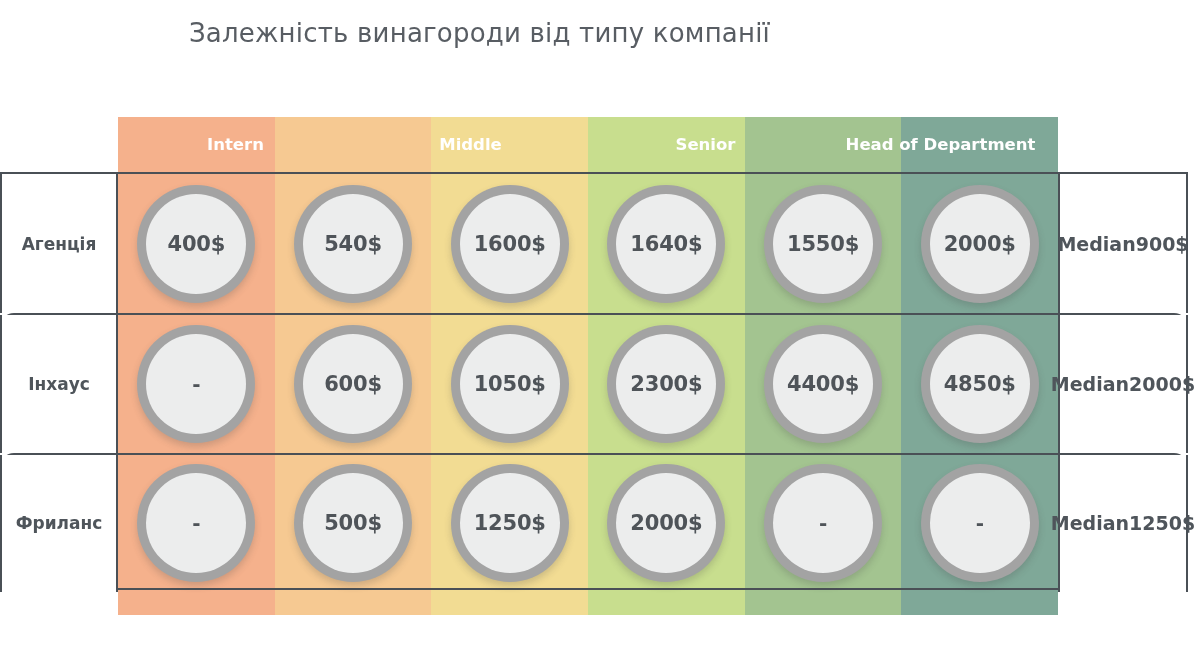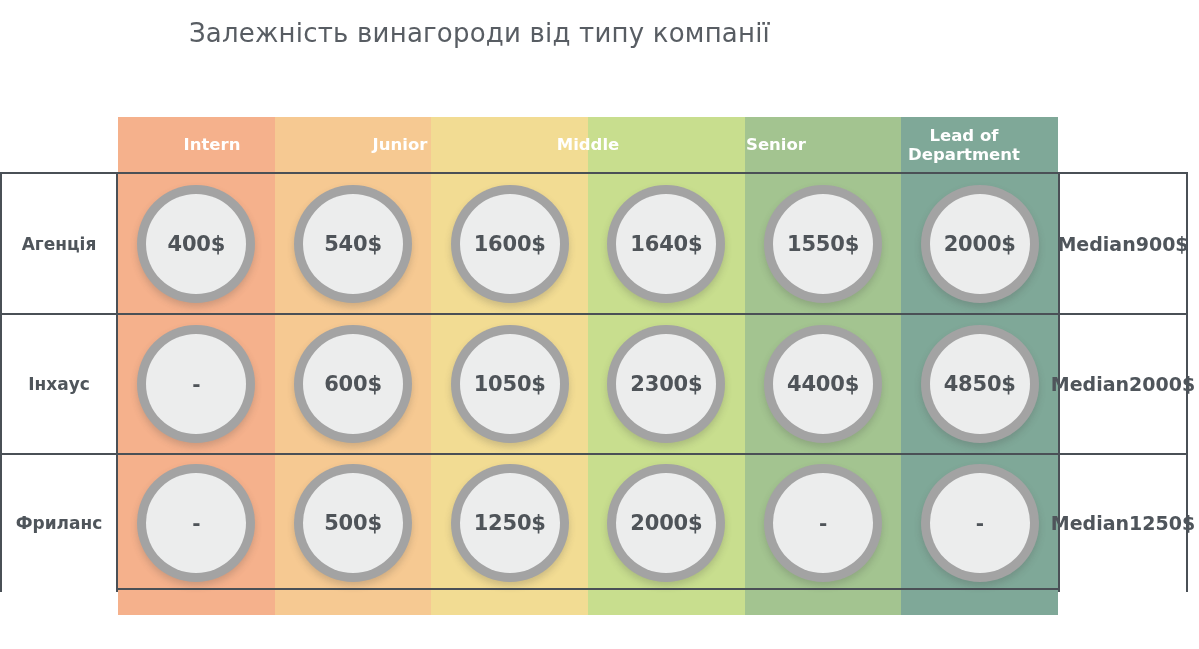--- a/index.html
+++ b/index.html
@@ -85,20 +85,21 @@
     border-top: 2px solid #4a5056;
     border-bottom: 2px solid #4a5056;
     box-sizing: border-box;
   }
   .grid-row {
     position: relative;
     height: 139.33px;
     display: flex;
     align-items: stretch;
     box-sizing: border-box;
+    border-radius: 14px;
   }
   .grid-row + .grid-row {
     border-top: 2px solid #4a5056;
   }
 
   
   .row-label {
     width: 118px;
     flex: 0 0 118px;
     display: flex;
@@ -193,24 +194,23 @@
     <div class="band" style="background: rgb(245, 177, 140);"></div>
     <div class="band" style="background: rgb(246, 201, 146);"></div>
     <div class="band" style="background: rgb(242, 220, 147);"></div>
     <div class="band" style="background: rgb(200, 222, 142);"></div>
     <div class="band" style="background: rgb(163, 196, 144);"></div>
     <div class="band" style="background: rgb(127, 168, 152);"></div>
   </div>
 
   <div class="col-headers">
     <div class="col-header">Intern</div>
-    <div class="col-header">Junior</div>
     <div class="col-header">Middle</div>
     <div class="col-header">Senior</div>
-    <div class="col-header">Lead of Department</div>
+    <div class="col-header">Head of Department</div>
   </div>
 
   <div class="grid">
 
     <div class="grid-row">
       <div class="row-label">Агенція</div>
       <div class="cells">
         <div class="cell">
           <div class="bubble">
             <span class="bubble-label">400$</span>

